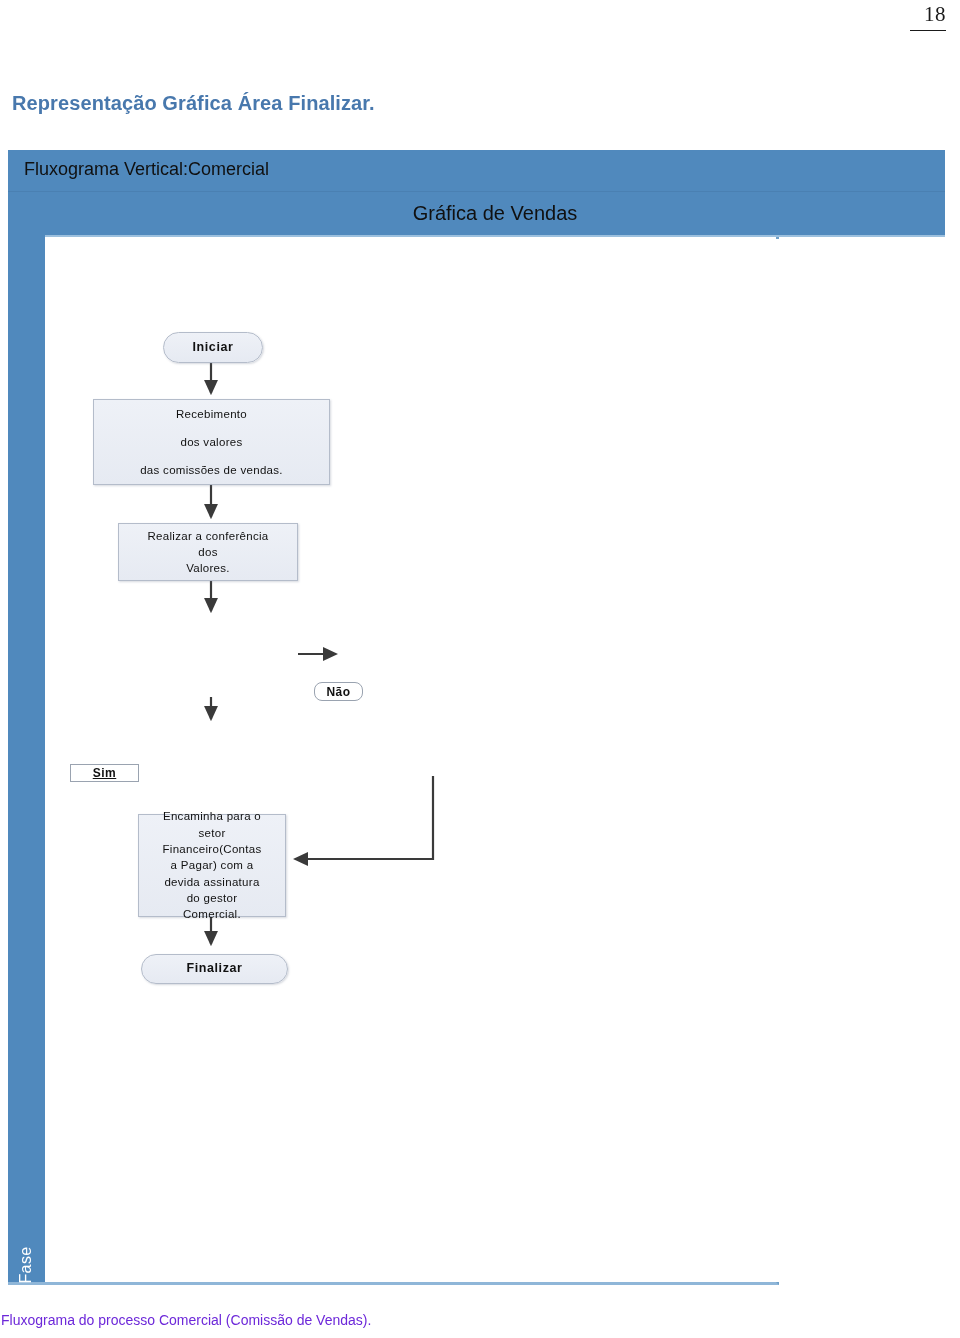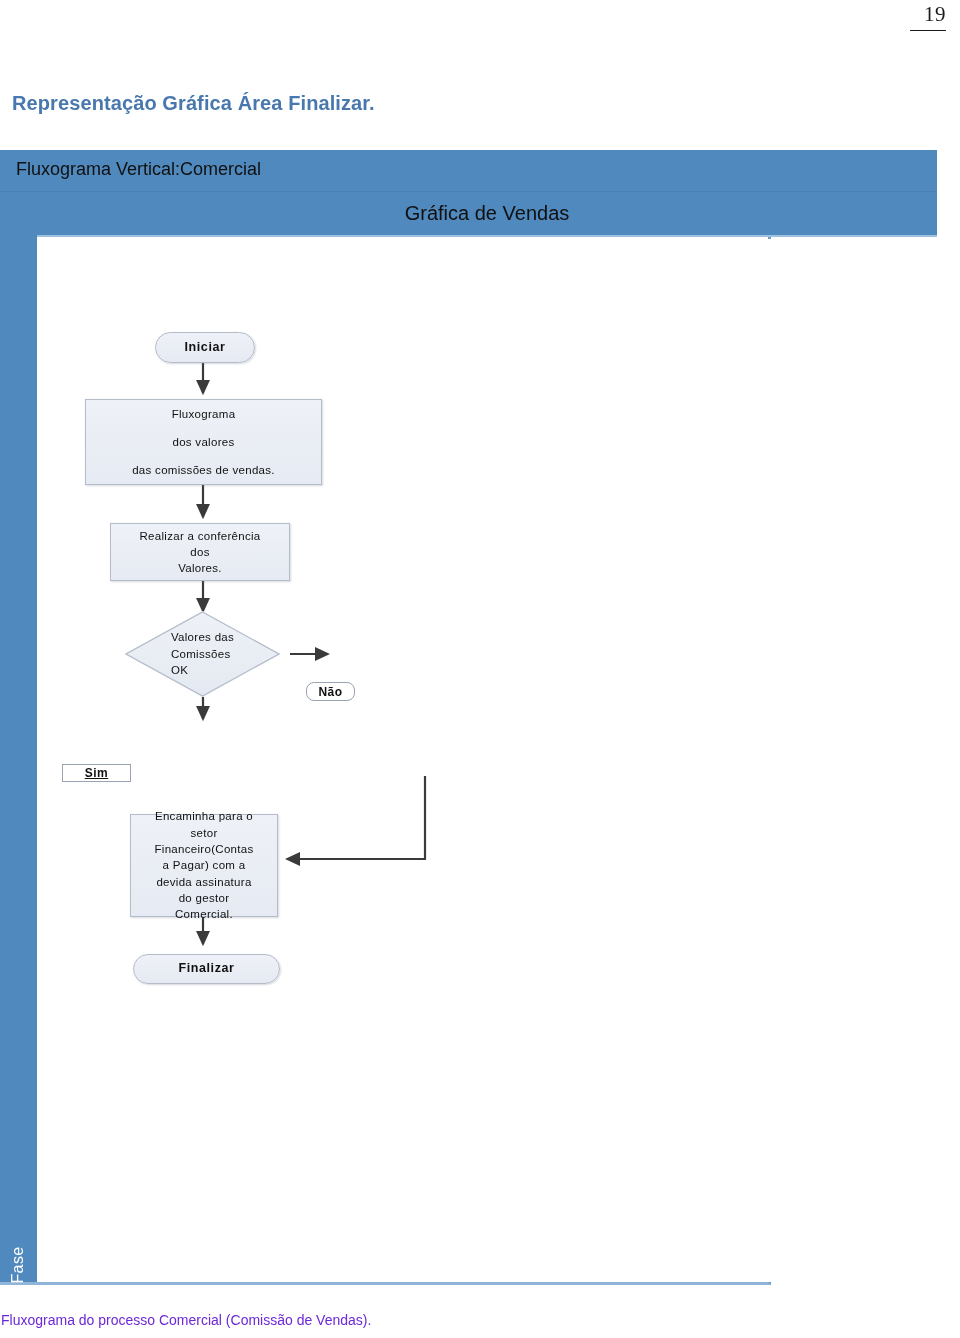--- a/index.html
+++ b/index.html
@@ -43,21 +43,21 @@
     font-size: 20px;
     font-weight: bold;
     color: #4878ad;
     letter-spacing: 0.1px;
     white-space: nowrap;
   }
 
   
   .diagram-frame {
     position: absolute;
-    left: 0;
+    left: 8px;
     top: 150px;
     width: 771px;
     height: 1135px;
     background: #ffffff;
     border-right: 3px solid #6f9fc8;
     border-bottom: 3px solid #8fb6d8;
     box-sizing: border-box;
   }
 
   
@@ -228,21 +228,21 @@
     left: 1px;
     top: 1312px;
     font-size: 14px;
     color: #6d28d9;
     white-space: nowrap;
   }
 </style>
 </head>
 <body>
 
-<div class="page-number">19</div>
+<div class="page-number">18</div>
 <div class="page-number-rule"></div>
 
 <div class="section-title">Representação Gráfica Área Finalizar.</div>
 
 <div class="diagram-frame">
 
   <div class="frame-titlebar">
     <span class="frame-titlebar-label">Fluxograma Vertical:Comercial</span>
   </div>
 
@@ -276,40 +276,31 @@
       <path d="M 388 537 L 388 620 L 250 620" fill="none" stroke="#3a3a3a" stroke-width="2.2" marker-end="url(#arrowhead)"></path>
 
       <line x1="166" y1="672" x2="166" y2="705" stroke="#3a3a3a" stroke-width="2.2" marker-end="url(#arrowhead)"></line>
     </svg>
 
     <div class="node node-terminator" style="left:118px; top:87px; width:100px; height:31px;">
       <span class="node-text">Iniciar</span>
     </div>
 
     <div class="node node-process node-recebimento" style="left:48px; top:154px; width:237px; height:86px;">
-      <span class="node-text">Fluxograma
+      <span class="node-text">Recebimento
 dos valores
 das comissões de vendas.</span>
     </div>
 
     <div class="node node-process" style="left:73px; top:278px; width:180px; height:58px;">
       <span class="node-text">Realizar a conferência
 dos
 Valores.</span>
     </div>
 
-    <div class="node-decision" style="left:88px; top:372px;">
-      <div class="diamond-shape"></div>
-      <svg class="diamond-outline" viewBox="0 0 155 86">
-        <polygon points="77.5,1 154,43 77.5,85 1,43" fill="none" stroke="#b4bcca" stroke-width="1.2"></polygon>
-      </svg>
-      <span class="node-text">Valores  das
-Comissões
-OK</span>
-    </div>
 
     <div class="edge-label" style="left:25px; top:525px; width:69px; height:18px;text-decoration:underline;">
       <span>Sim</span>
     </div>
 
     <div class="edge-label" style="left:269px; top:443px; width:49px; height:19px;border-radius:8px;">
       <span>Não</span>
     </div>
 
 

